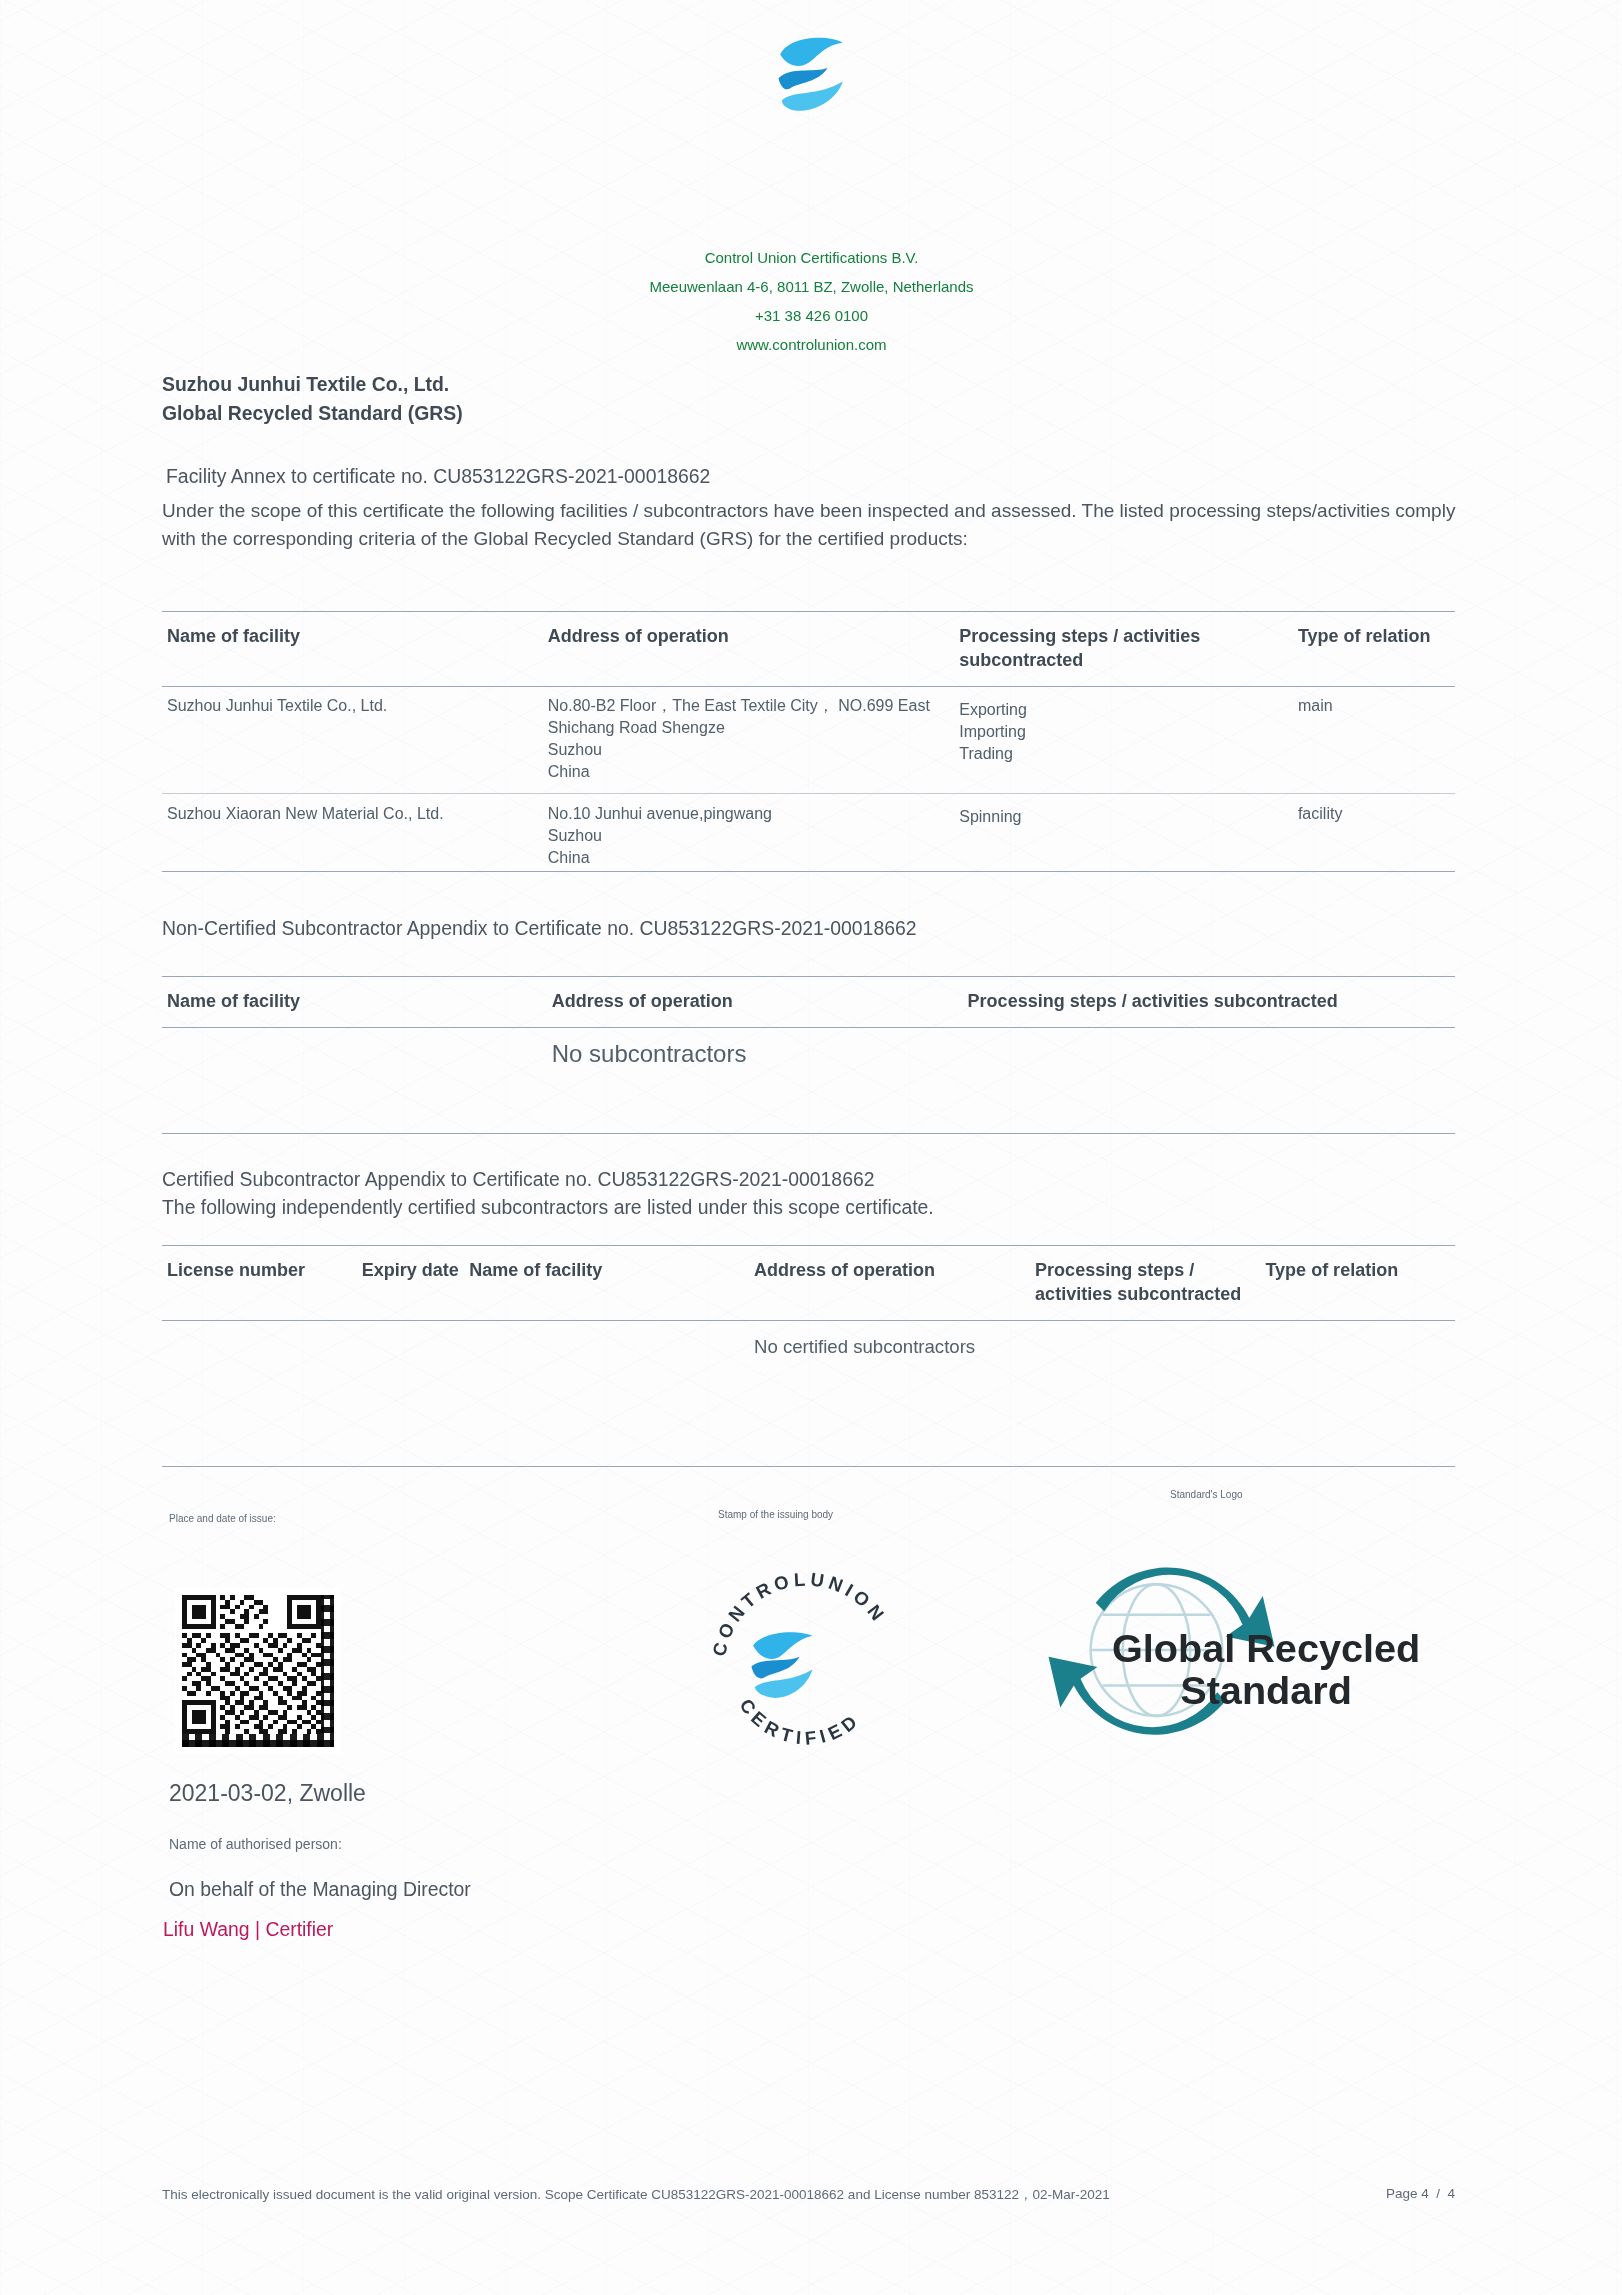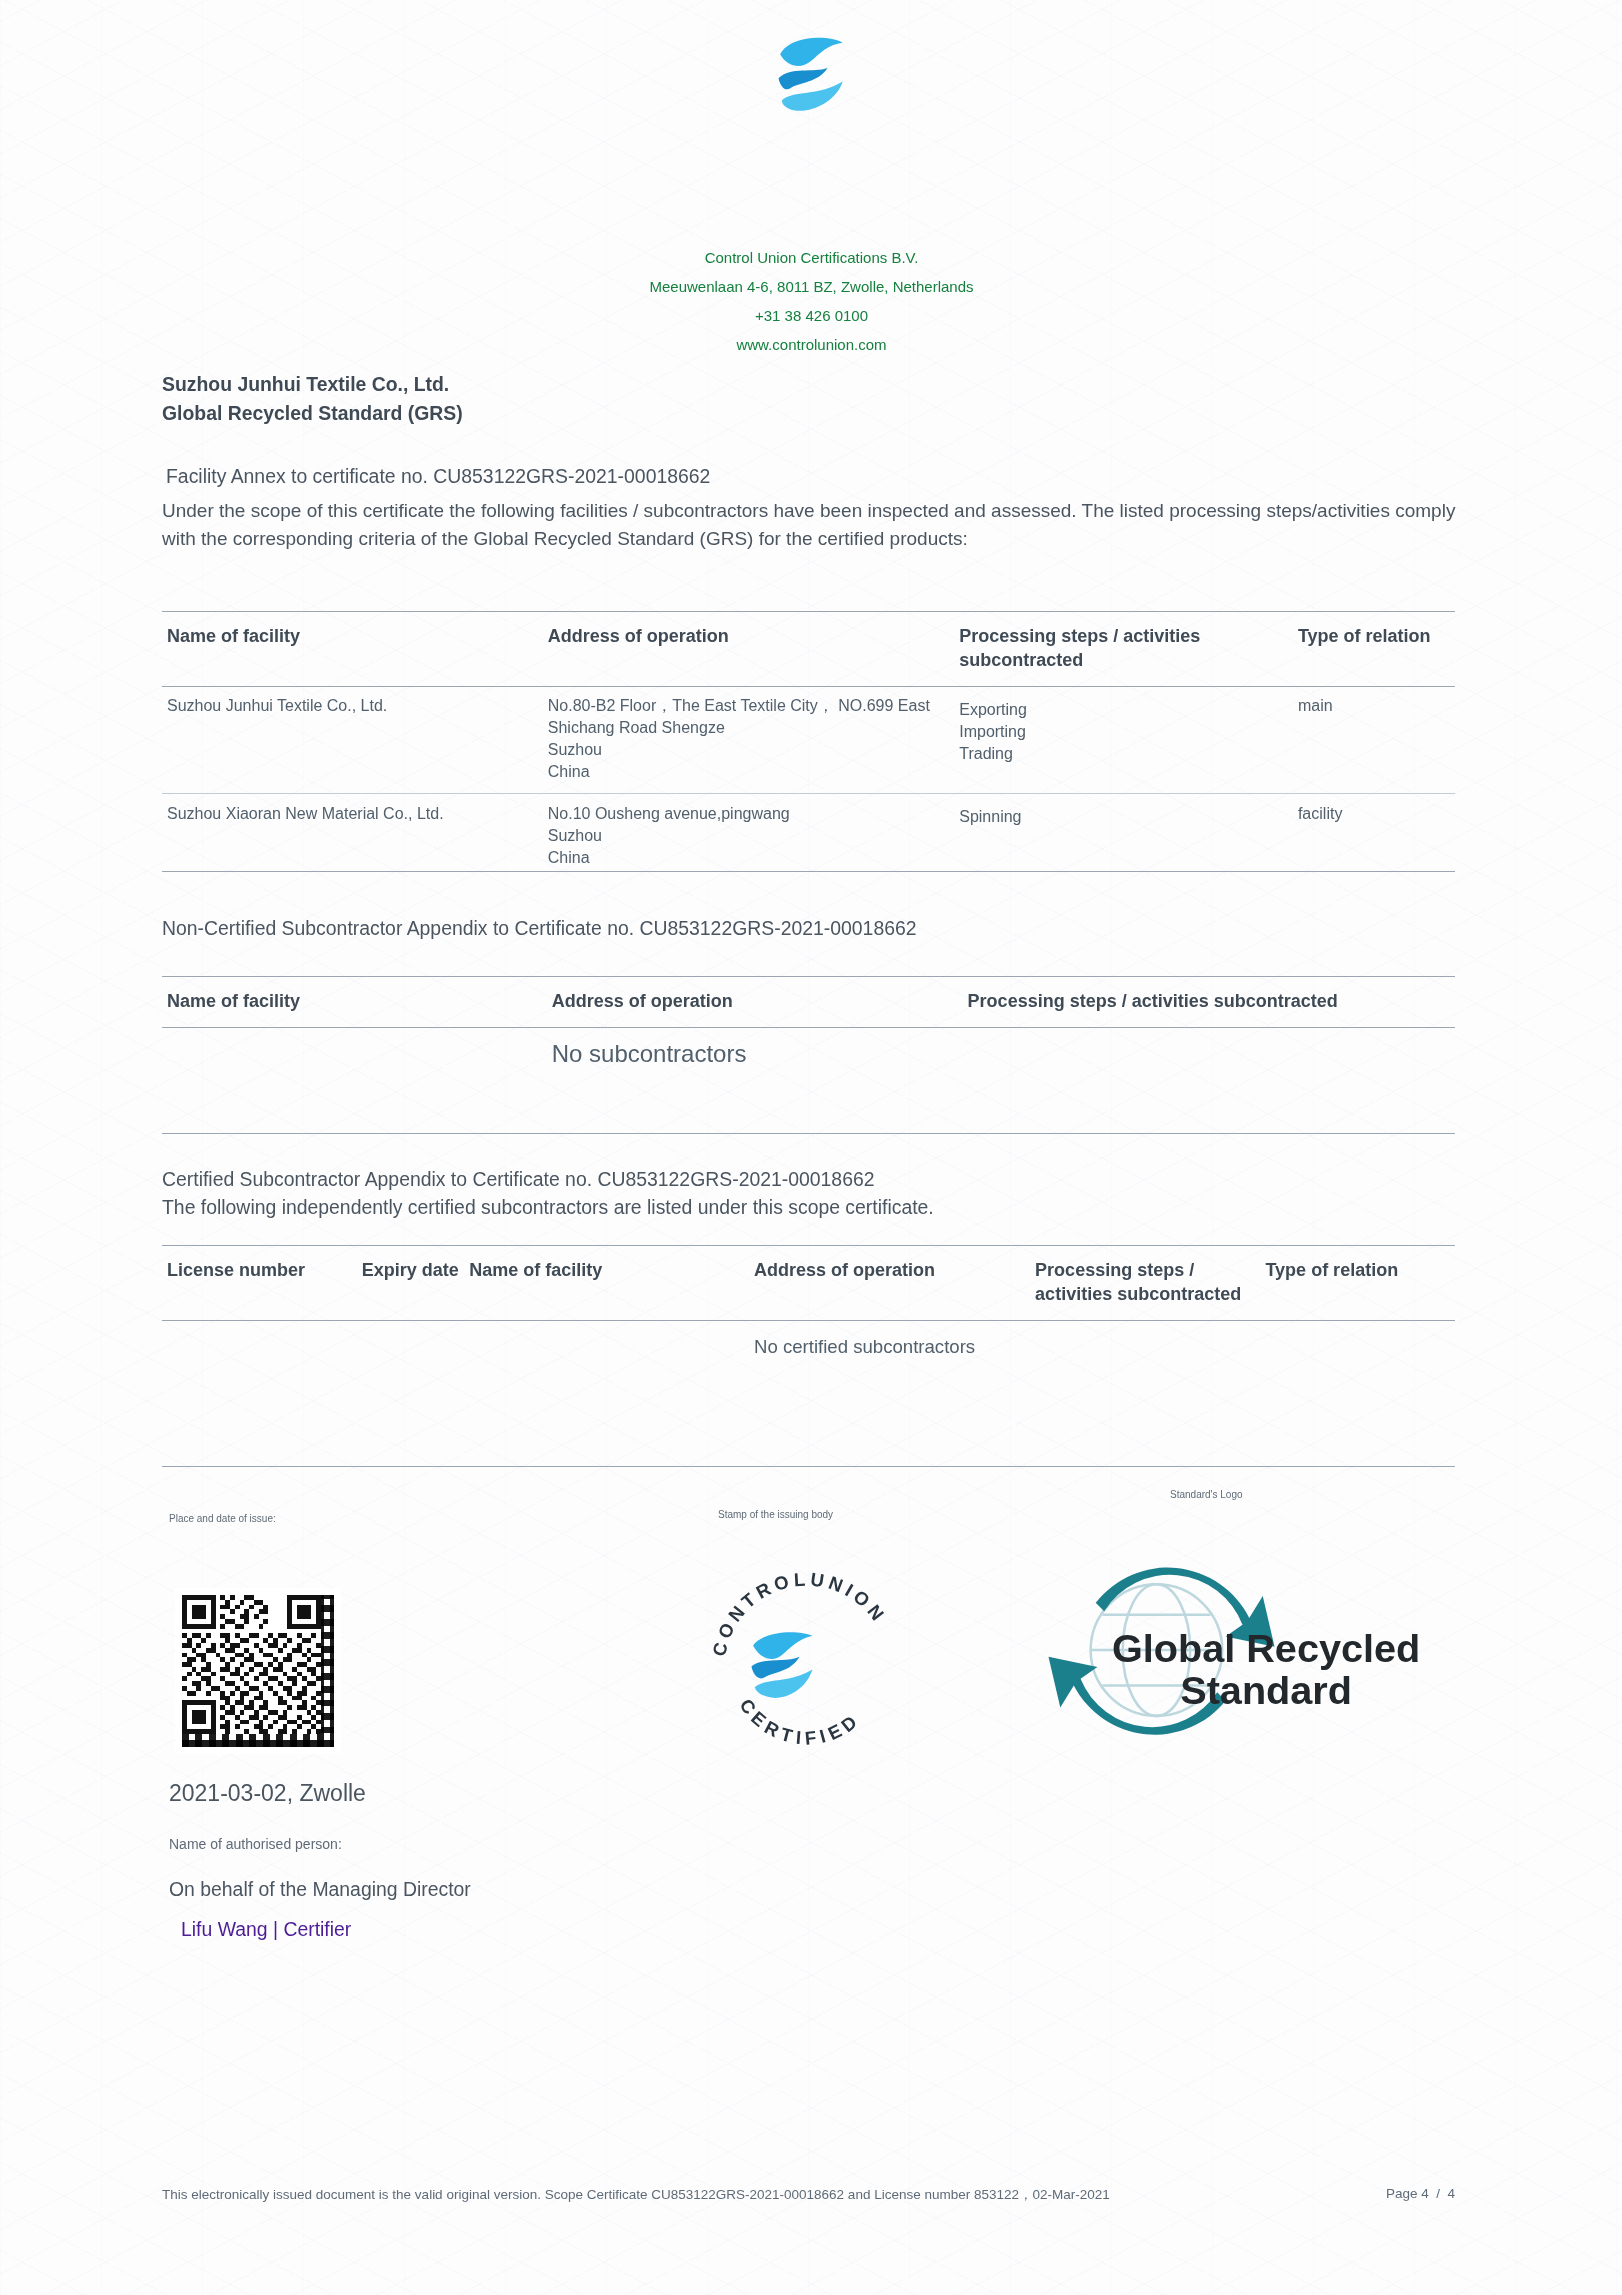--- a/index.html
+++ b/index.html
@@ -165,24 +165,24 @@
   }
   .auth-line1 {
     position: absolute;
     left: 169px;
     top: 1878px;
     font-size: 19.4px;
     color: #4a5560;
   }
   .auth-line2 {
     position: absolute;
-    left: 181px;
+    left: 163px;
     top: 1918px;
     font-size: 19.4px;
-    color: #4c1d95;
+    color: #be185d;
   }
 
   
   .stamp {
     position: absolute;
     left: 701px;
     top: 1562px;
     width: 211px;
     height: 211px;
   }
@@ -257,21 +257,21 @@
           <td style="white-space:pre-line;">No.80-B2 Floor，The East Textile City， NO.699 East Shichang Road Shengze
 Suzhou
 China</td>
           <td style="white-space:pre-line;padding-top:12px;">Exporting
 Importing
 Trading</td>
           <td>main</td>
         </tr>
         <tr style="border-top:0.8px solid #c3ccd4;">
           <td>Suzhou Xiaoran New Material Co., Ltd.</td>
-          <td style="white-space:pre-line;">No.10 Ousheng avenue,pingwang
+          <td style="white-space:pre-line;">No.10 Junhui avenue,pingwang
 Suzhou
 China</td>
           <td style="white-space:pre-line;padding-top:12px;margin-left:20px;">Spinning</td>
           <td>facility</td>
         </tr>
       </tbody>
     </table>
     <div class="rule" style="top:871px;"></div>
 
     <div class="sec-head" style="top:914px;">Non-Certified Subcontractor Appendix to Certificate no. CU853122GRS-2021-00018662</div>

